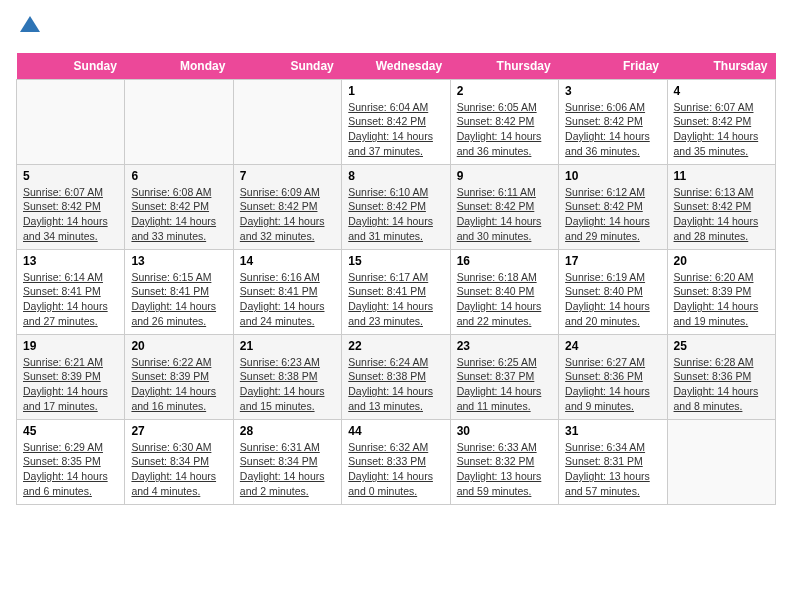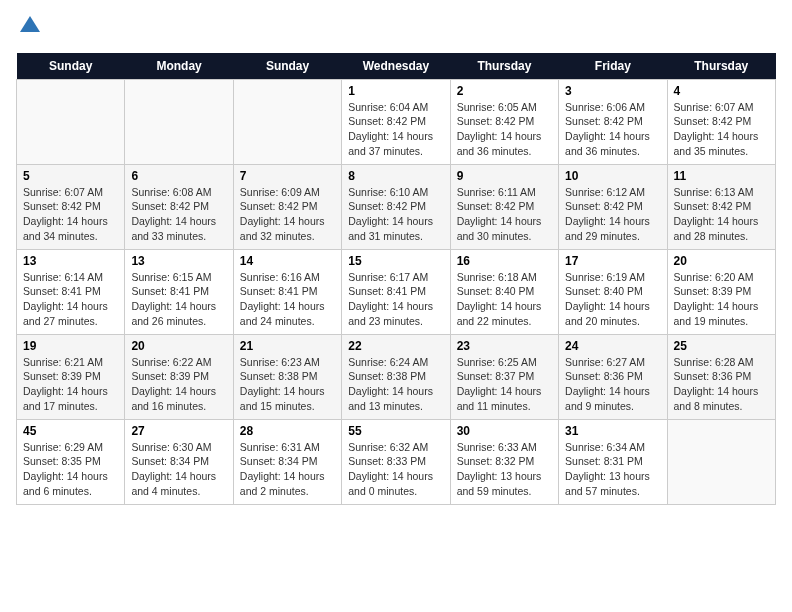--- a/index.html
+++ b/index.html
@@ -45,23 +45,23 @@
       font-size: 14px;
       color: #444;
       margin-top: 2px;
     }
     .calendar {
       width: 100%;
       border-collapse: collapse;
       font-size: 11px;
     }
     .calendar th {
-      background-color: #0f172a;
+      background-color: #ec4899;
       color: white;
-      text-align: center;
+      text-align: right;
       padding: 6px 8px;
       font-size: 12px;
       font-weight: bold;
     }
     .calendar td {
       border: 1px solid #ccc;
       vertical-align: top;
       padding: 4px 6px;
       width: 108px;
       min-height: 80px;
@@ -76,20 +76,21 @@
     .day-number {
       font-weight: bold;
       font-size: 12px;
       display: block;
       margin-bottom: 2px;
     }
     .day-info {
       color: #333;
       line-height: 1.4;
       font-size: 10.5px;
+      text-decoration: underline;
     }
     .empty-cell {
       background-color: #f9f9f9 !important;
     }
   </style>
 </head>
 <body>
 
 <div class="header">
   <div class="logo-container">
@@ -239,21 +240,21 @@
         </td>
         <td>
           <span class="day-number">27</span>
           <div class="day-info">Sunrise: 6:30 AM<br>Sunset: 8:34 PM<br>Daylight: 14 hours<br>and 4 minutes.</div>
         </td>
         <td>
           <span class="day-number">28</span>
           <div class="day-info">Sunrise: 6:31 AM<br>Sunset: 8:34 PM<br>Daylight: 14 hours<br>and 2 minutes.</div>
         </td>
         <td>
-          <span class="day-number">55</span>
+          <span class="day-number">44</span>
           <div class="day-info">Sunrise: 6:32 AM<br>Sunset: 8:33 PM<br>Daylight: 14 hours<br>and 0 minutes.</div>
         </td>
         <td>
           <span class="day-number">30</span>
           <div class="day-info">Sunrise: 6:33 AM<br>Sunset: 8:32 PM<br>Daylight: 13 hours<br>and 59 minutes.</div>
         </td>
         <td>
           <span class="day-number">31</span>
           <div class="day-info">Sunrise: 6:34 AM<br>Sunset: 8:31 PM<br>Daylight: 13 hours<br>and 57 minutes.</div>
         </td>

